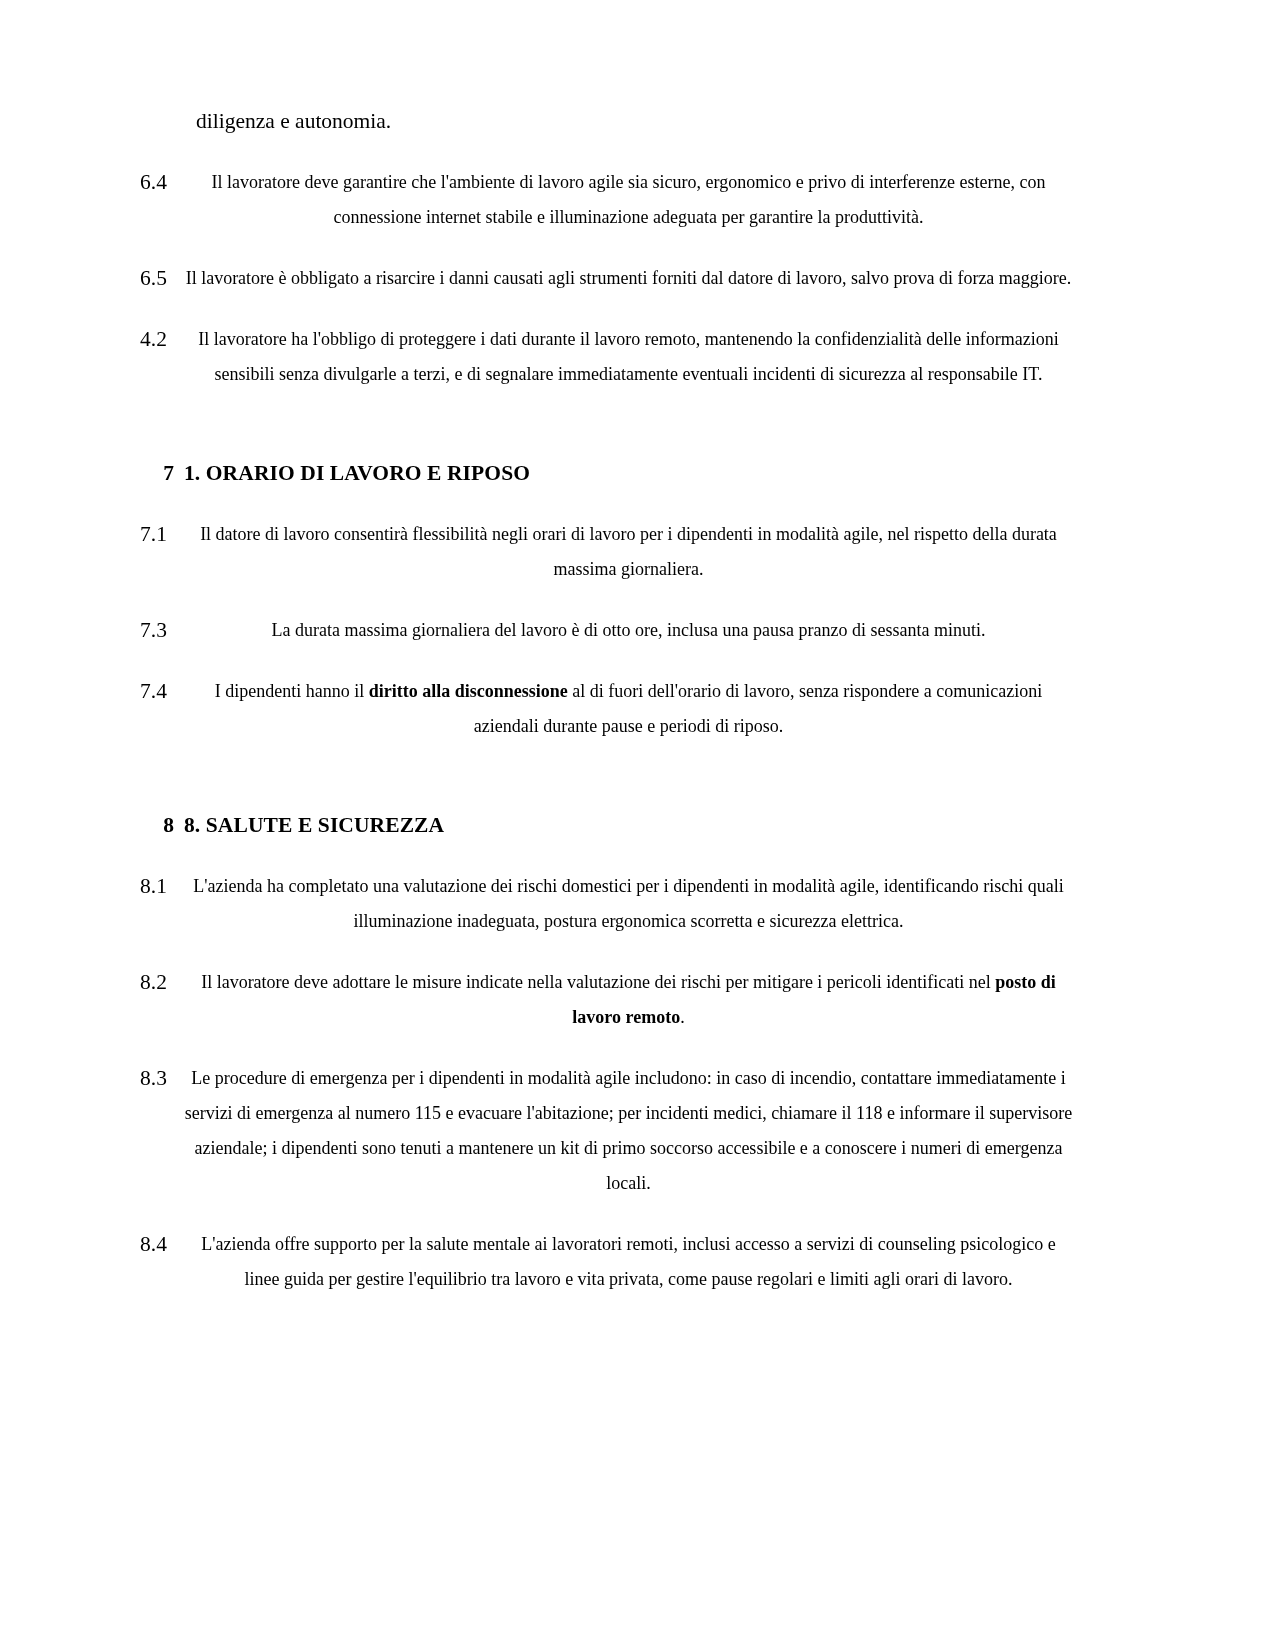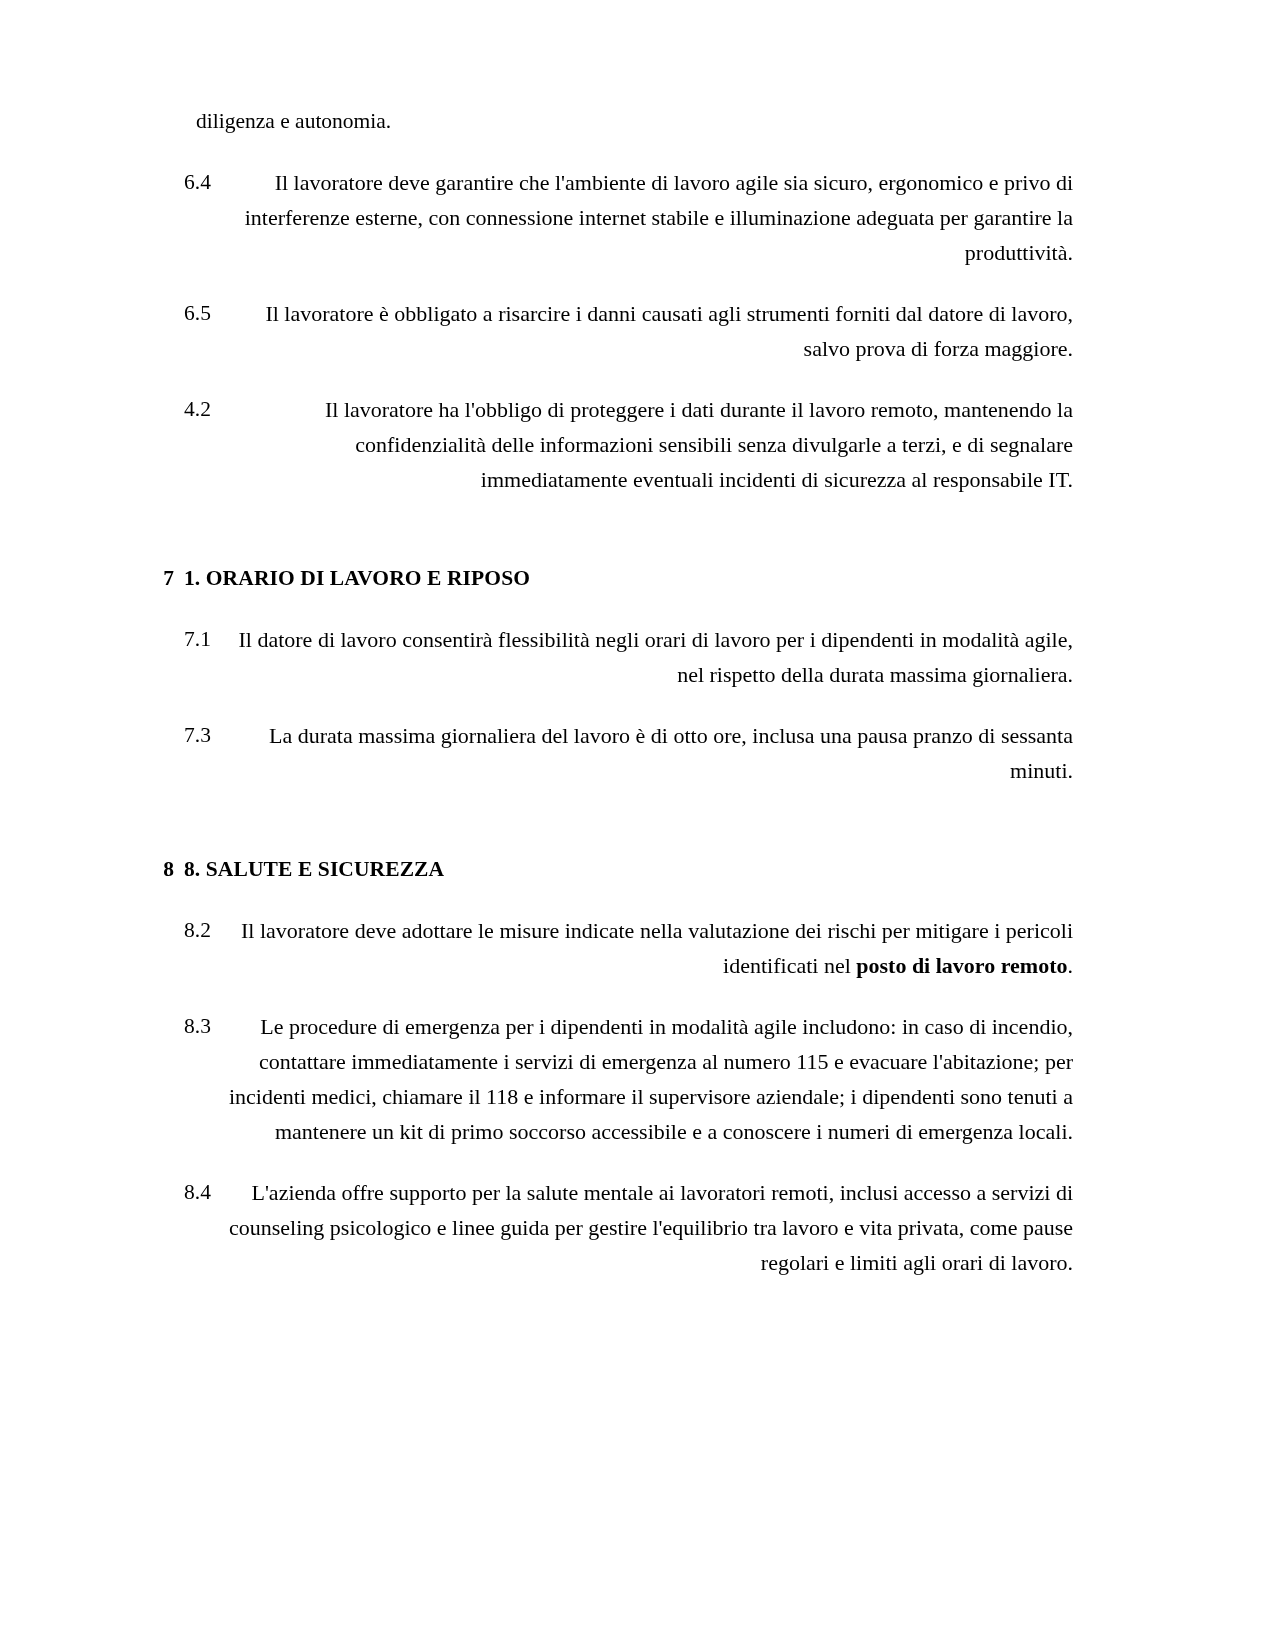--- a/index.html
+++ b/index.html
@@ -35,35 +35,34 @@
     font-size: 21.5px;
     line-height: 35px;
     text-align: left;
   }
 
   
   .clause {
     display: flex;
     align-items: flex-start;
     margin-top: 26px;
-    margin-left: 44px;
   }
   .clause .num {
     flex: 0 0 44px;
     width: 44px;
     font-size: 21.5px;
     line-height: 35px;
     text-align: left;
     white-space: nowrap;
   }
   .clause .body {
     flex: 1 1 auto;
-    font-size: 22px;
+    font-size: 18px;
     line-height: 35px;
-    text-align: right;
+    text-align: center;
   }
 
   
   .heading {
     display: flex;
     align-items: flex-start;
     font-weight: bold;
     margin-top: 64px;
     margin-bottom: 4px;
   }
@@ -118,26 +117,36 @@
       <div class="num">7.1</div>
       <div class="body">Il datore di lavoro consentirà flessibilità negli orari di lavoro per i dipendenti in modalità agile, nel rispetto della durata massima giornaliera.</div>
     </div>
 
 
     <div class="clause">
       <div class="num">7.3</div>
       <div class="body">La durata massima giornaliera del lavoro è di otto ore, inclusa una pausa pranzo di sessanta minuti.</div>
     </div>
 
+    <div class="clause">
+      <div class="num">7.4</div>
+      <div class="body">
+        <span>I dipendenti hanno il </span><b>diritto alla disconnessione</b><span> al di fuori dell'orario di lavoro, senza rispondere a comunicazioni aziendali durante pause e periodi di riposo.</span>
+      </div>
+    </div>
 
     <div class="heading">
       <div class="num">8</div>
       <div class="body">8. SALUTE E SICUREZZA</div>
     </div>
 
+    <div class="clause">
+      <div class="num">8.1</div>
+      <div class="body">L'azienda ha completato una valutazione dei rischi domestici per i dipendenti in modalità agile, identificando rischi quali illuminazione inadeguata, postura ergonomica scorretta e sicurezza elettrica.</div>
+    </div>
 
     <div class="clause">
       <div class="num">8.2</div>
       <div class="body">
         <span>Il lavoratore deve adottare le misure indicate nella valutazione dei rischi per mitigare i pericoli identificati nel </span><b>posto di lavoro remoto</b><span>.</span>
       </div>
     </div>
 
     <div class="clause">
       <div class="num">8.3</div>

